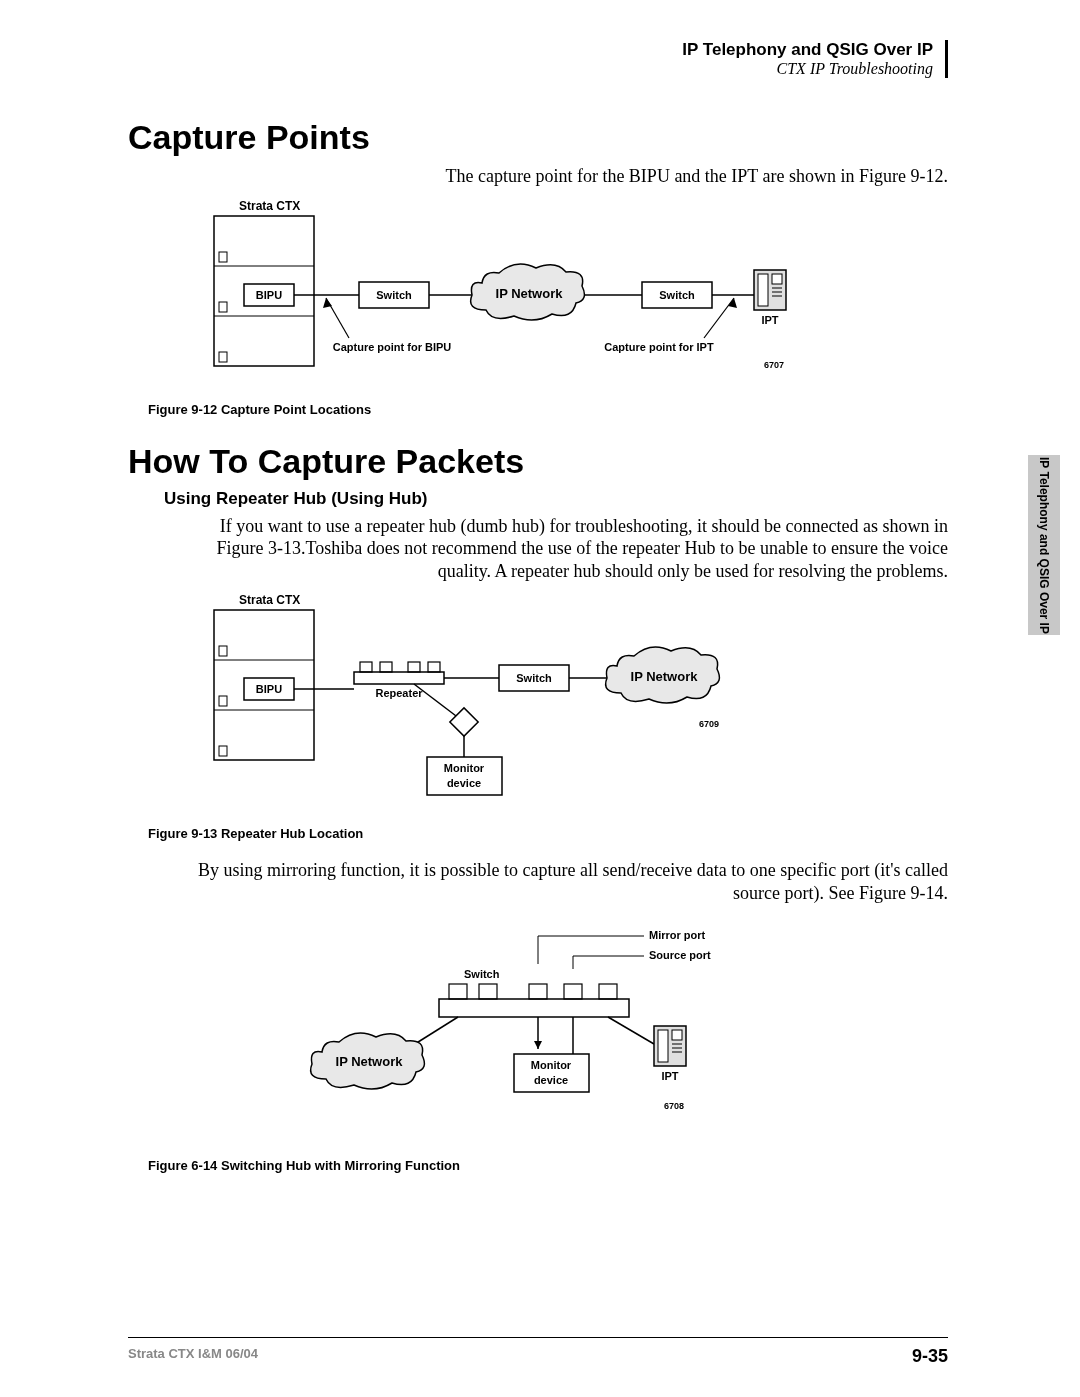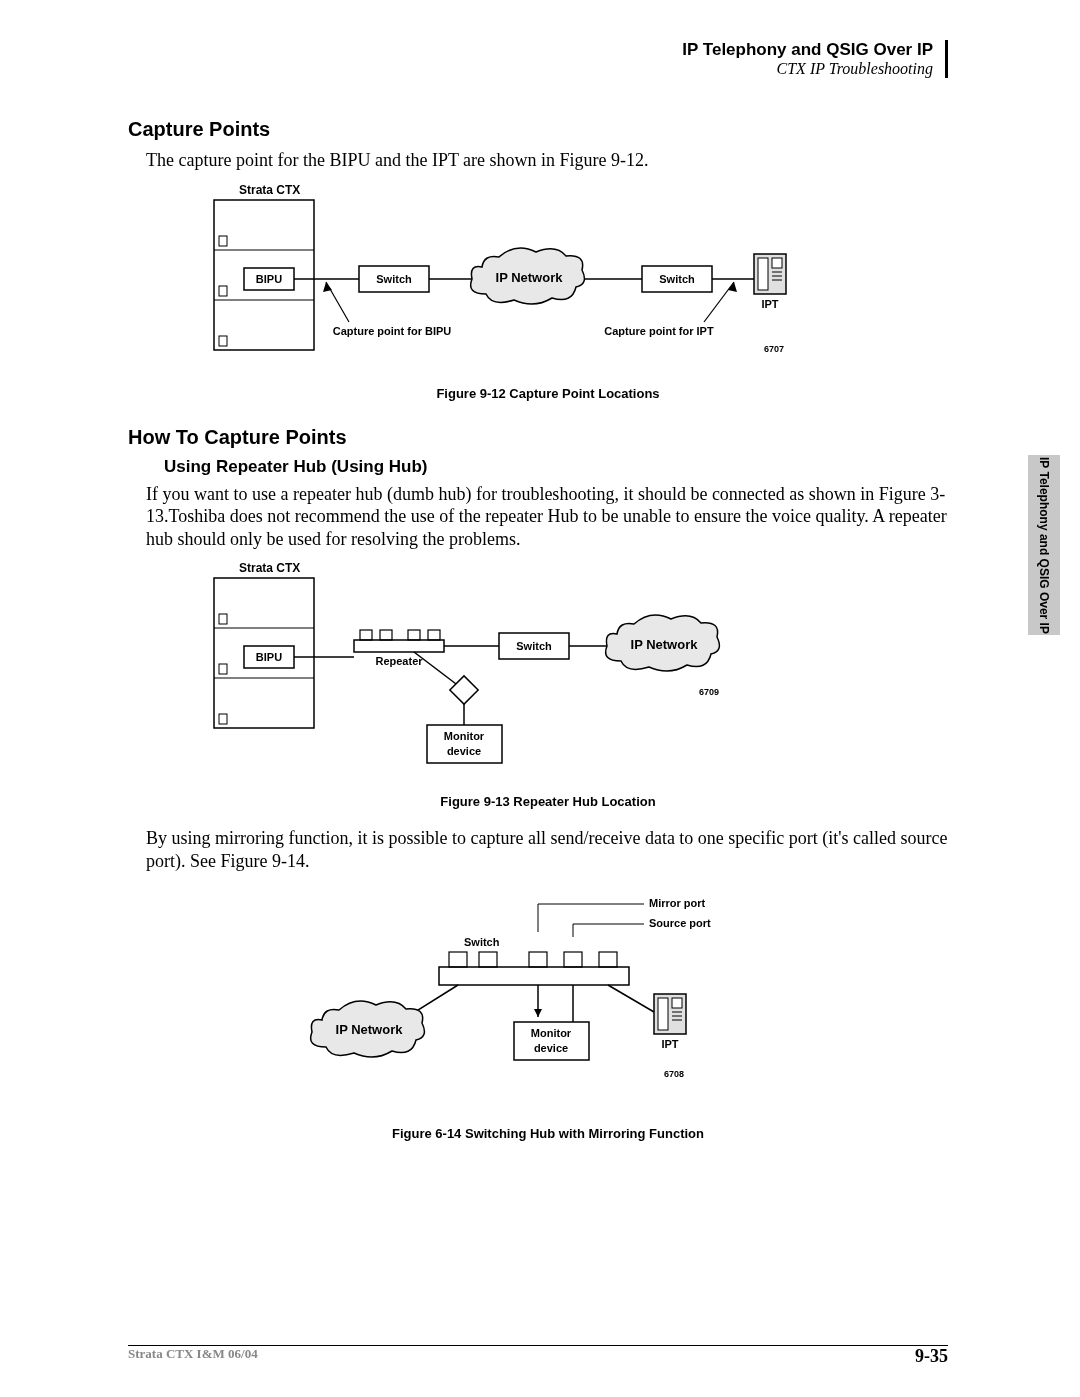--- a/index.html
+++ b/index.html
@@ -21,46 +21,46 @@
     text-align: right;
     border-right: 3px solid #000;
     padding-right: 12px;
     margin-bottom: 40px;
     font-family: Arial, Helvetica, sans-serif;
   }
   .header .line1 { font-weight: bold; font-size: 17px; }
   .header .line2 { font-style: italic; font-size: 16px; font-family: "Times New Roman", serif; }
   h1 {
     font-family: Arial, Helvetica, sans-serif;
-    font-size: 20px;
+    font-size: 34px;
     font-weight: bold;
     margin-bottom: 8px;
     margin-top: 25px;
   }
   h2 {
     font-family: Arial, Helvetica, sans-serif;
     font-size: 17px;
     font-weight: bold;
     margin-top: 8px;
     margin-bottom: 6px;
   }
   p.body {
     font-size: 18px;
     line-height: 1.25;
-    margin-left: 18px;
+    margin-left: 56px;
     margin-bottom: 10px;
+    text-align: right;
   }
   .fig-caption {
     font-family: Arial, Helvetica, sans-serif;
     font-size: 13px;
     font-weight: bold;
     margin-left: 20px;
     margin-top: 10px;
     margin-bottom: 18px;
-    text-align: center;
   }
   .figure {
     margin-left: 36px;
     margin-top: 10px;
   }
   .side-tab {
     position: absolute;
     right: 20px;
     top: 455px;
     width: 32px;
@@ -77,24 +77,24 @@
     writing-mode: vertical-rl;
     text-align: center;
     line-height: 1.2;
   }
   .footer {
     position: absolute;
     left: 128px;
     width: 820px;
     bottom: 30px;
     border-top: 1px solid #000;
-    padding-top: 0;
+    padding-top: 8px;
     display: flex;
     justify-content: space-between;
-    font-family: Liberation Serif, serif;
+    font-family: Liberation Sans, sans-serif;
   }
   .footer .left { font-size: 13px; color: #888; font-weight: bold; }
   .footer .right { font-size: 18px; font-weight: bold; }
 </style>
 </head>
 <body>
 
 <div class="page">
 
   <div class="header">
@@ -148,21 +148,21 @@
       <polygon points="162,100 168,108 159,110" fill="#000"></polygon>
       <text x="228" y="153" text-anchor="middle" font-family="Arial" font-size="11" font-weight="bold">Capture point for BIPU</text>
       <line x1="570" y1="100" x2="540" y2="140" stroke="#000" stroke-width="1.2"></line>
       <polygon points="570,100 564,108 573,110" fill="#000"></polygon>
       <text x="495" y="153" text-anchor="middle" font-family="Arial" font-size="11" font-weight="bold">Capture point for IPT</text>
       <text x="620" y="170" text-anchor="end" font-family="Arial" font-size="9" font-weight="bold">6707</text>
     </svg>
   </div>
   <div class="fig-caption">Figure 9-12   Capture Point Locations</div>
 
-  <h1>How To Capture Points</h1>
+  <h1>How To Capture Packets</h1>
   <h2 style="margin-left:36px">Using Repeater Hub (Using Hub)</h2>
   <p class="body">If you want to use a repeater hub (dumb hub) for troubleshooting, it should be connected as shown in Figure 3-13.Toshiba does not recommend the use of the repeater Hub to be unable to ensure the voice quality. A repeater hub should only be used for resolving the problems.</p>
 
   <div class="figure">
     <svg width="640" height="220" viewBox="0 0 640 220">
 
       <text x="75" y="12" font-family="Arial" font-size="12" font-weight="bold">Strata CTX</text>
       <rect x="50" y="18" width="100" height="150" fill="none" stroke="#000" stroke-width="1.5"></rect>
       <line x1="50" y1="68" x2="150" y2="68" stroke="#000"></line>
       <line x1="50" y1="118" x2="150" y2="118" stroke="#000"></line>

